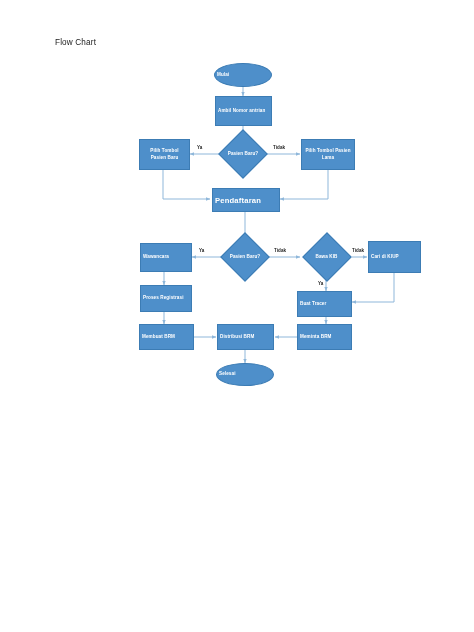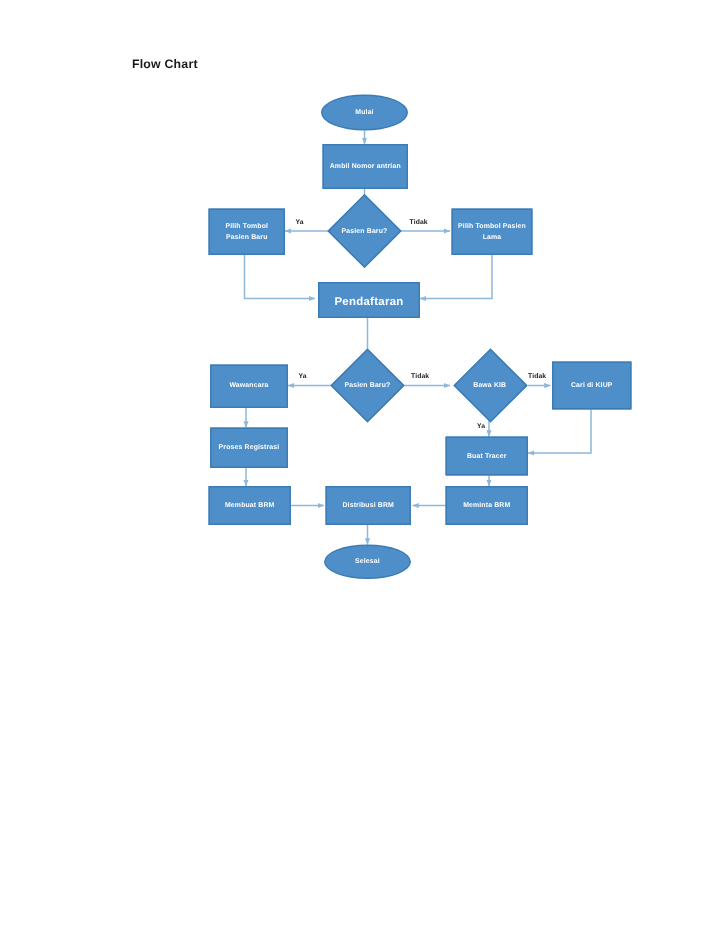--- a/index.html
+++ b/index.html
@@ -25,25 +25,24 @@
 
   
   #title-block {
     position: absolute;
     left: 55px;
     top: 36px;
     line-height: 13px;
   }
   #title-block .title-line {
     font-size: 8.2px;
-    font-weight: bold;
+    font-weight: normal;
     color: #1a1a1a;
     letter-spacing: 0.15px;
     white-space: nowrap;
-    margin-left: 33px;
   }
 
   
   #flow-canvas {
     position: absolute;
     left: 0;
     top: 0;
     width: 474px;
     height: 632px;
   }
@@ -56,21 +55,20 @@
 
   
   .node {
     position: absolute;
     box-sizing: border-box;
     background: #4e8fca;
     border: 1px solid #3c7cb4;
     color: #ffffff;
     display: flex;
     align-items: center;
-    justify-content: center;
     text-align: center;
     font-size: 4.6px;
     line-height: 6.6px;
     font-weight: bold;
     letter-spacing: 0.1px;
     padding: 1px 2px;
   }
   .node.terminator {
     border-radius: 50%;
     border: 1px solid #3c7cb4;

